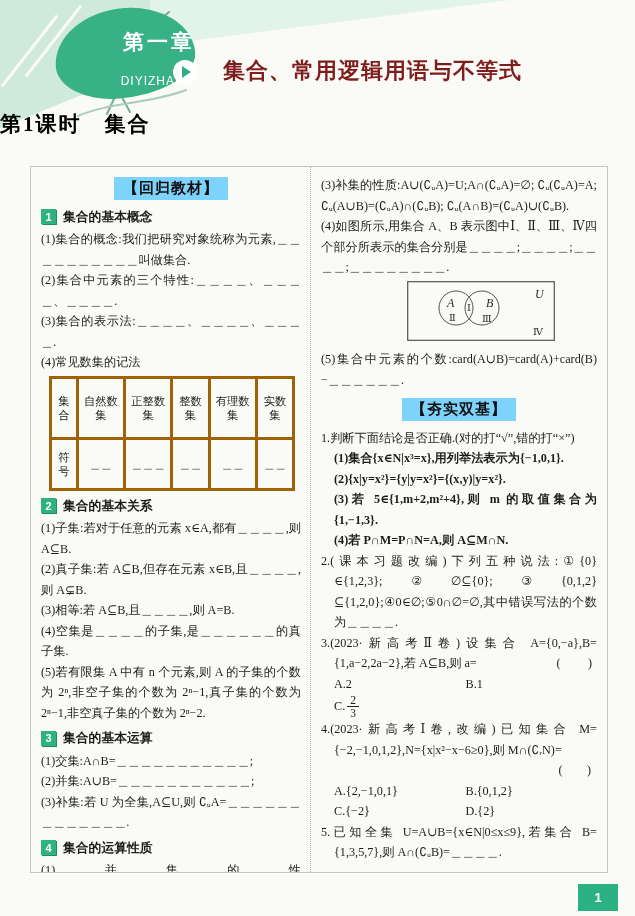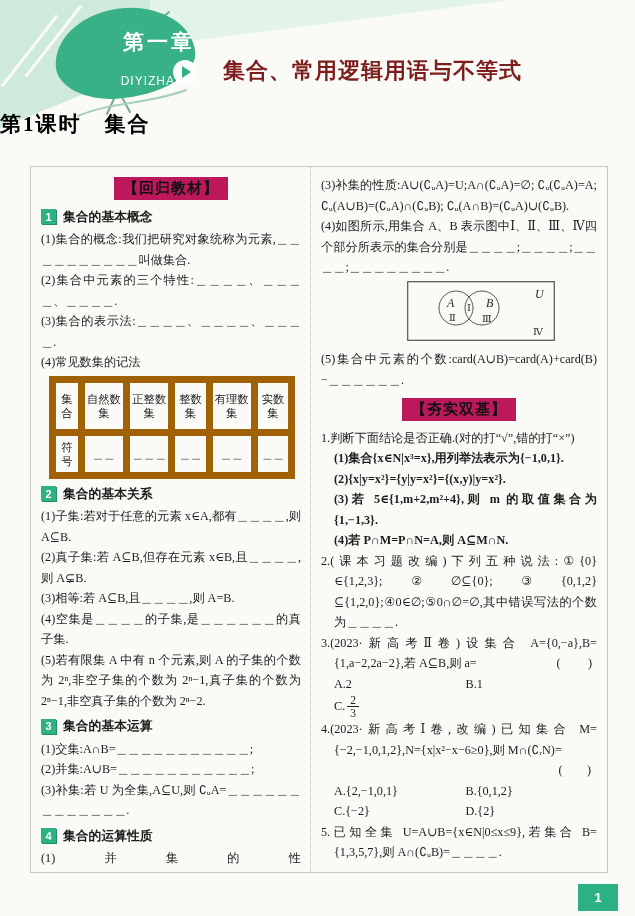--- a/index.html
+++ b/index.html
@@ -31,32 +31,32 @@
   .lesson-title{position:absolute;left:0;top:110px;width:100%;margin:0;text-align:left;
         font-size:21px;font-weight:bold;letter-spacing:2px;color:#000000;}
   
   .content-box{position:absolute;left:30px;top:166px;width:578px;height:707px;
         border:1px solid #c6c6bf;box-sizing:border-box;display:flex;overflow:hidden;}
   .col{font-size:12.2px;line-height:20.5px;text-align:justify;}
   .col.left{width:280px;box-sizing:border-box;padding:8px 9px 0 10px;border-right:1px dotted #b2b2ac;}
   .col.right{flex:1;box-sizing:border-box;padding:8px 10px 0 10px;}
   .col p{margin:0;}
   .banner-row{text-align:center;margin:2px 0 7px 0;}
-  .banner{display:inline-block;background:#be185d;color:#101010;padding:1px 9px;
+  .banner{display:inline-block;background:#7dd3fc;color:#101010;padding:1px 9px;
         font-family:"Liberation Sans","DejaVu Sans",sans-serif;font-weight:bold;font-size:15px;letter-spacing:1px;}
   .sec-head{margin:5px 0 2px 0;display:flex;align-items:center;
         font-family:"Liberation Sans","DejaVu Sans",sans-serif;}
   .sec-num{flex:0 0 auto;width:15px;height:15px;background:#2eb183;color:#fff;font-size:11px;
         font-weight:bold;display:flex;align-items:center;justify-content:center;margin-right:7px;
         box-shadow:1px 1px 0 #1d8c67;}
   .sec-title{font-weight:bold;font-size:12.8px;}
   
   table.numsets{border-collapse:collapse;margin:3px 4px 5px 8px;width:calc(100% - 14px);
         font-size:11.3px;line-height:14px;}
-  table.numsets td{border:7px solid #a16207;text-align:center;vertical-align:middle;padding:4px 1px;}
+  table.numsets td{border:3px solid #a16207;text-align:center;vertical-align:middle;padding:10px 1px;}
   table.numsets tr.hd td{height:38px;}
   table.numsets tr.sym td{height:22px;}
   
   .venn-wrap{margin:3px 0 2px 86px;}
   .venn text{font-size:11px;fill:#2a2a26;}
   .venn .it{font-style:italic;font-size:12px;}
   .venn .rn{font-size:10px;}
   
   .prob{padding-left:13px;text-indent:-13px;}
   .sub{padding-left:13px;font-weight:bold;}

